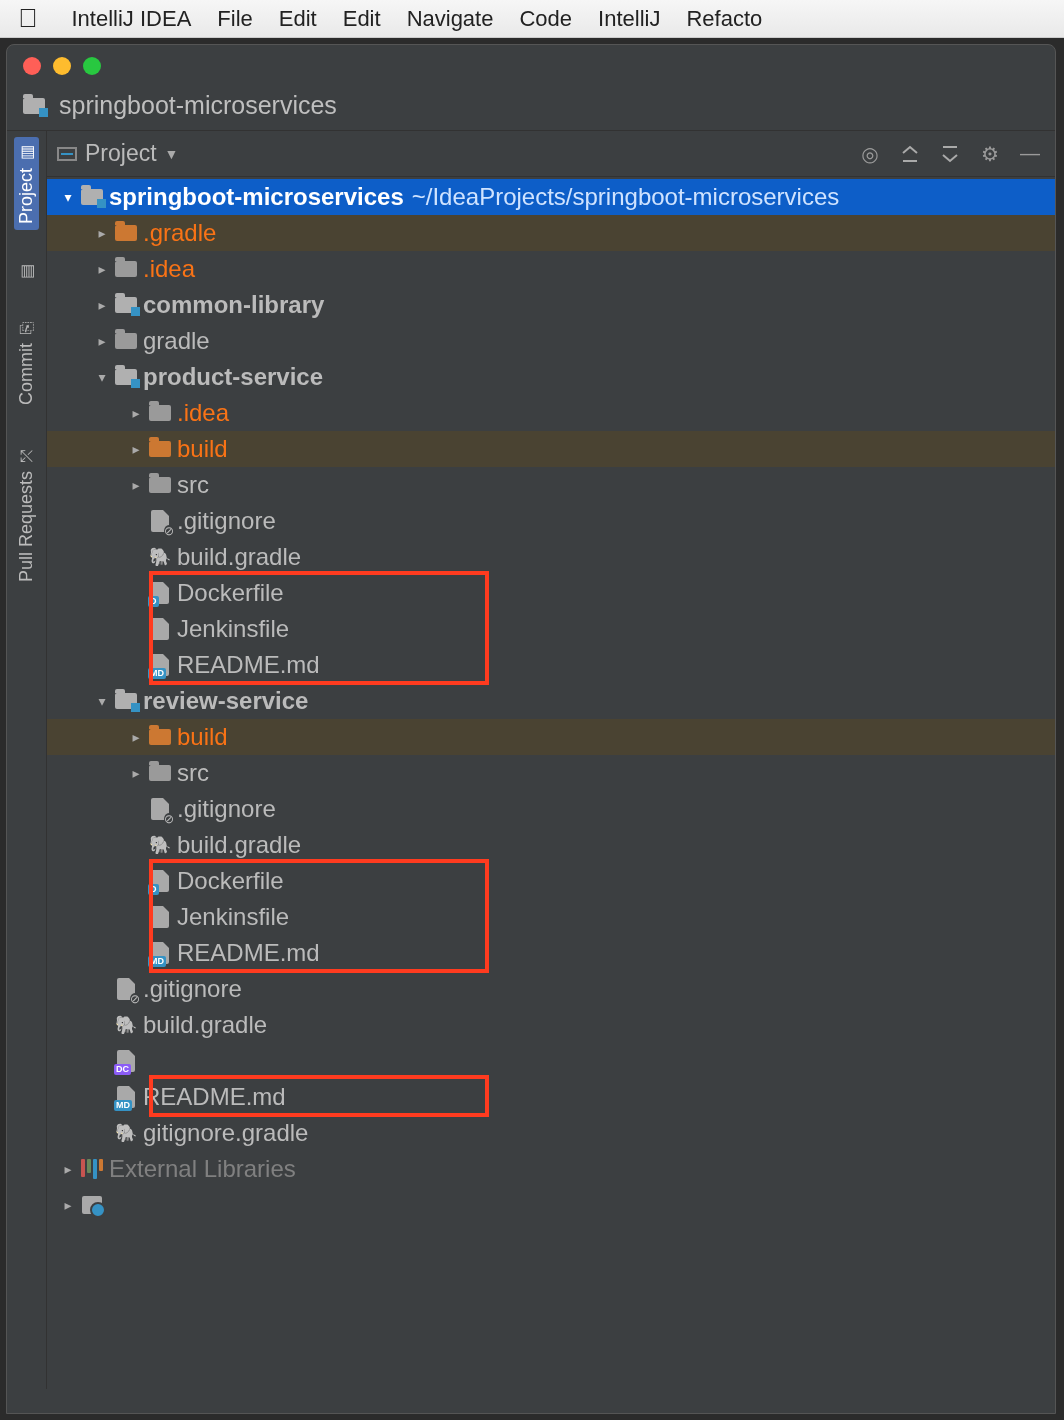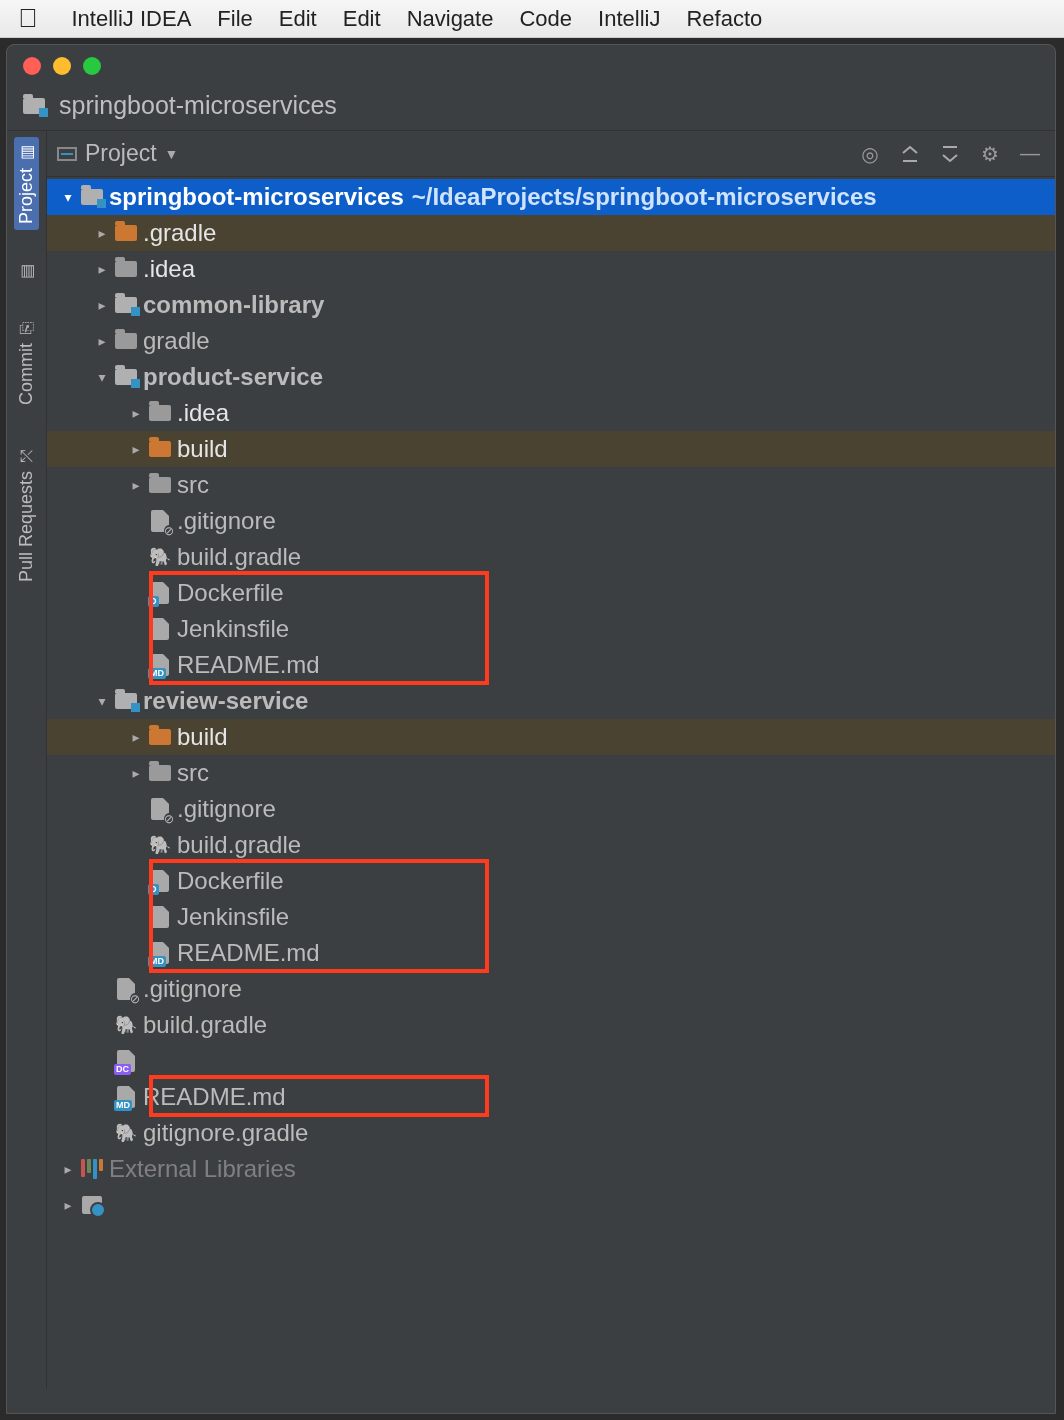--- a/index.html
+++ b/index.html
@@ -164,21 +164,21 @@
   .icon-slot {
     width: 26px;
     display: flex;
     align-items: center;
     justify-content: center;
     margin-right: 4px;
   }
   .label { color: inherit; }
   .label.bold { font-weight: 700; }
   .label.dim { color: #808080; }
-  .label.olive { color: #e5e5e5; }
+  .label.olive { color: #f97316; }
   .hint { color: #888888; margin-left: 8px; font-weight: 400; }
 
   
   .annot {
     position: absolute;
     border: 4px solid #ff3b1f;
     pointer-events: none;
   }
 
   
@@ -357,21 +357,21 @@
       </div>
 
       <div class="tree" id="tree">
 
       <div class="tree-row selected" style="padding-left: 10px;">
             <span class="arrow " style="color: rgb(255, 255, 255);">▾</span>
             <span class="icon-slot">
               <span class="folder module"></span>
             </span>
             <span class="label bold">springboot-microservices</span>
-            <span class="hint" style="color: rgb(207, 227, 255); font-weight: bold;">~/IdeaProjects/springboot-microservices</span>
+            <span class="hint" style="color: rgb(207, 227, 255);">~/IdeaProjects/springboot-microservices</span>
           </div>
           <div class="tree-row excluded" style="padding-left: 44px;">
             <span class="arrow ">▸</span>
             <span class="icon-slot">
               <span class="folder orange"></span>
             </span>
             <span class="label olive">.gradle</span>
           </div>
           <div class="tree-row" style="padding-left: 44px;">
             <span class="arrow ">▸</span>

